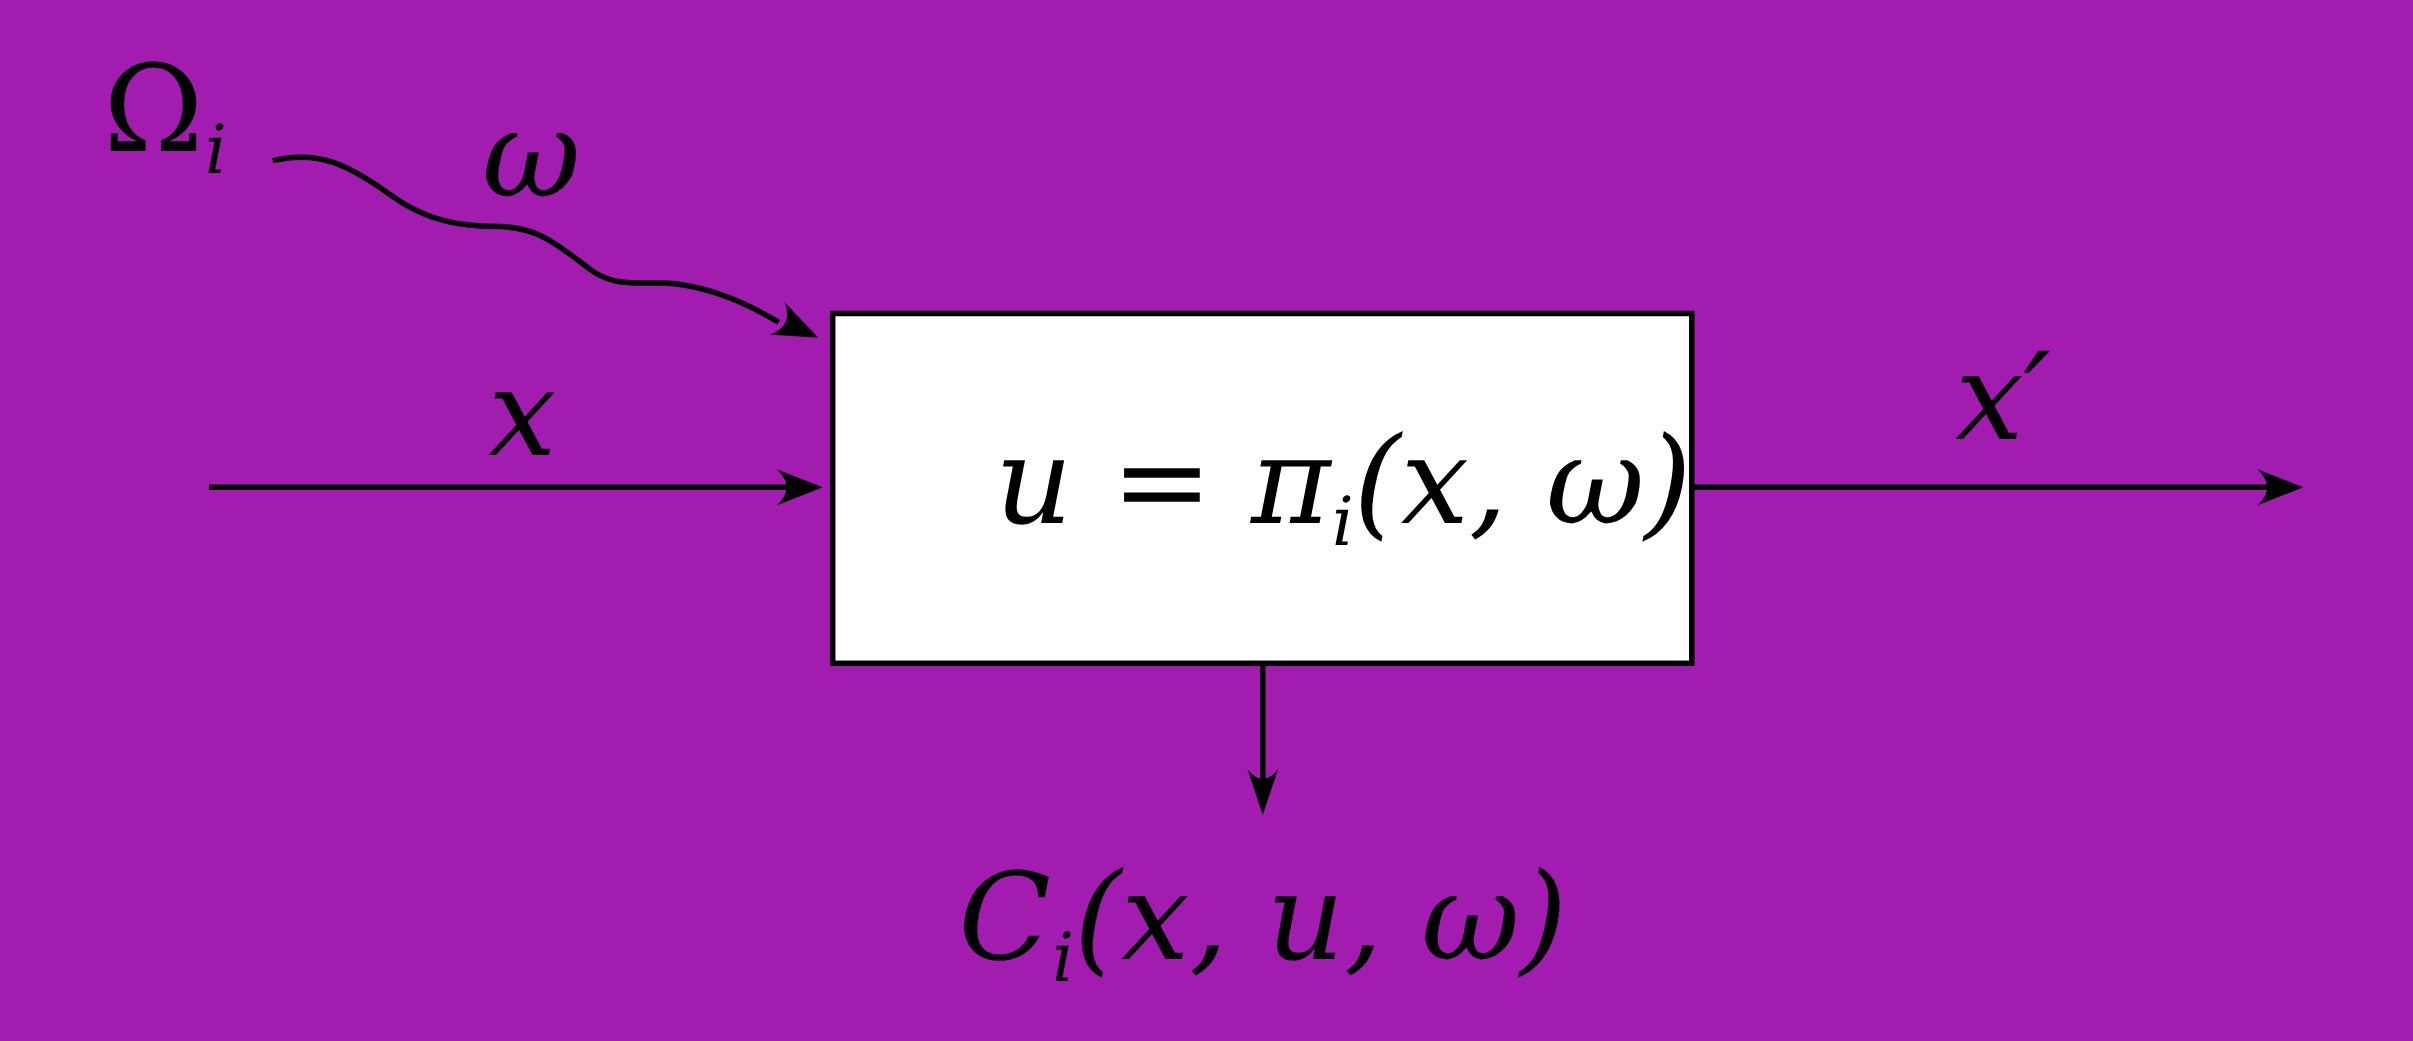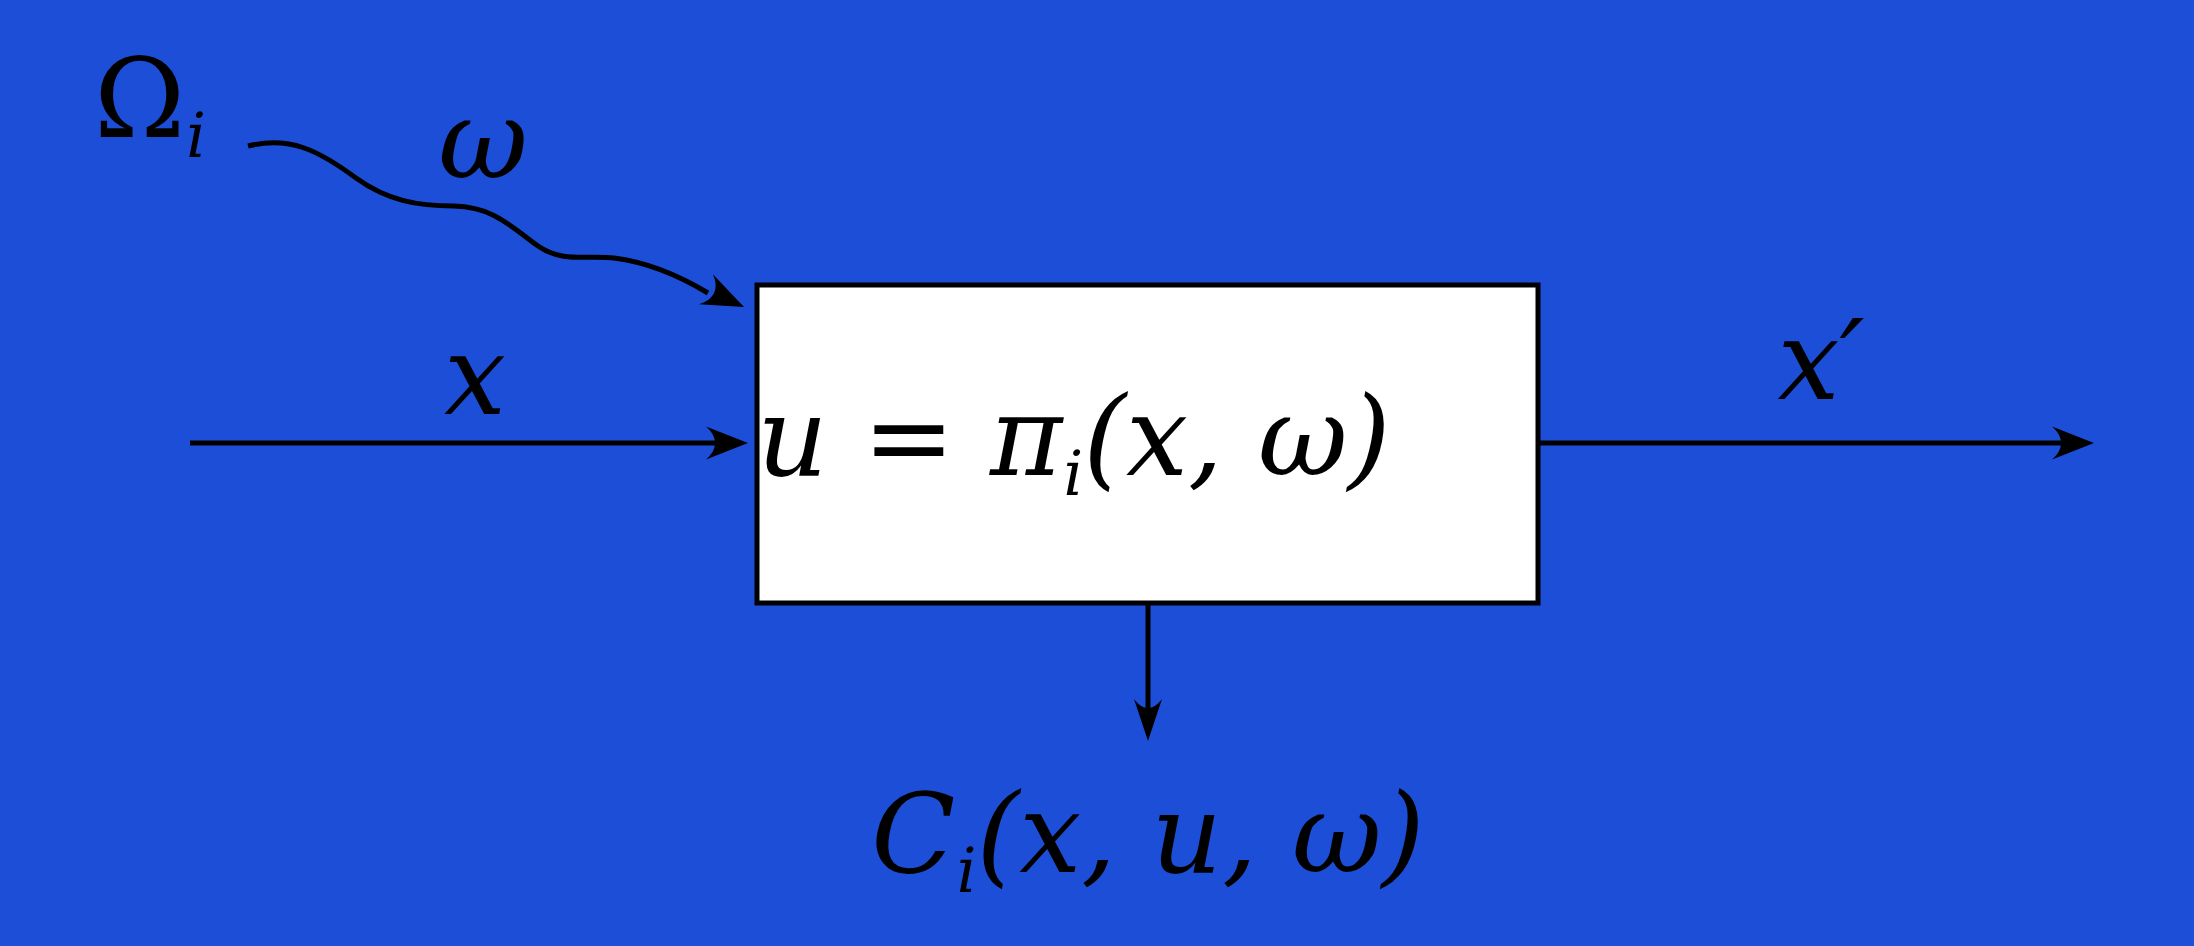--- a/index.html
+++ b/index.html
@@ -1,20 +1,20 @@
 <!DOCTYPE html>
 <html><head>
 <meta charset="utf-8">
 <style>
   html, body { margin: 0; padding: 0; background: #ffffff; }
   .canvas {
     position: relative;
     width: 2194px;
     height: 946px;
-    background: #1d4ed8;
+    background: #a21caf;
     overflow: hidden;
     font-family: "DejaVu Serif", serif;
     color: #000000;
   }
   .artwork {
     position: absolute;
     left: 0; top: 0;
   }
   .label {
     position: absolute;
@@ -33,21 +33,21 @@
     margin-left: 0.02em;
   }
   .node-text {
     position: absolute;
     left: 757px;
     top: 285px;
     width: 781px;
     height: 318px;
     display: flex;
     flex-direction: column;
-    align-items: flex-start;
+    align-items: flex-end;
     justify-content: center;
     gap: 50px;
   }
   .node-line {
     font-style: italic;
     font-size: 110px;
     line-height: 1;
     white-space: nowrap;
   }
 </style>

